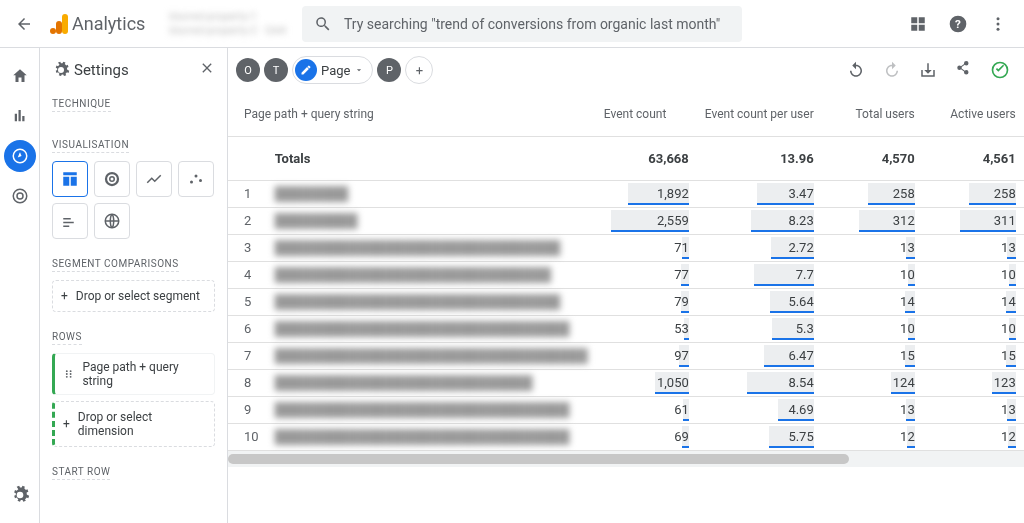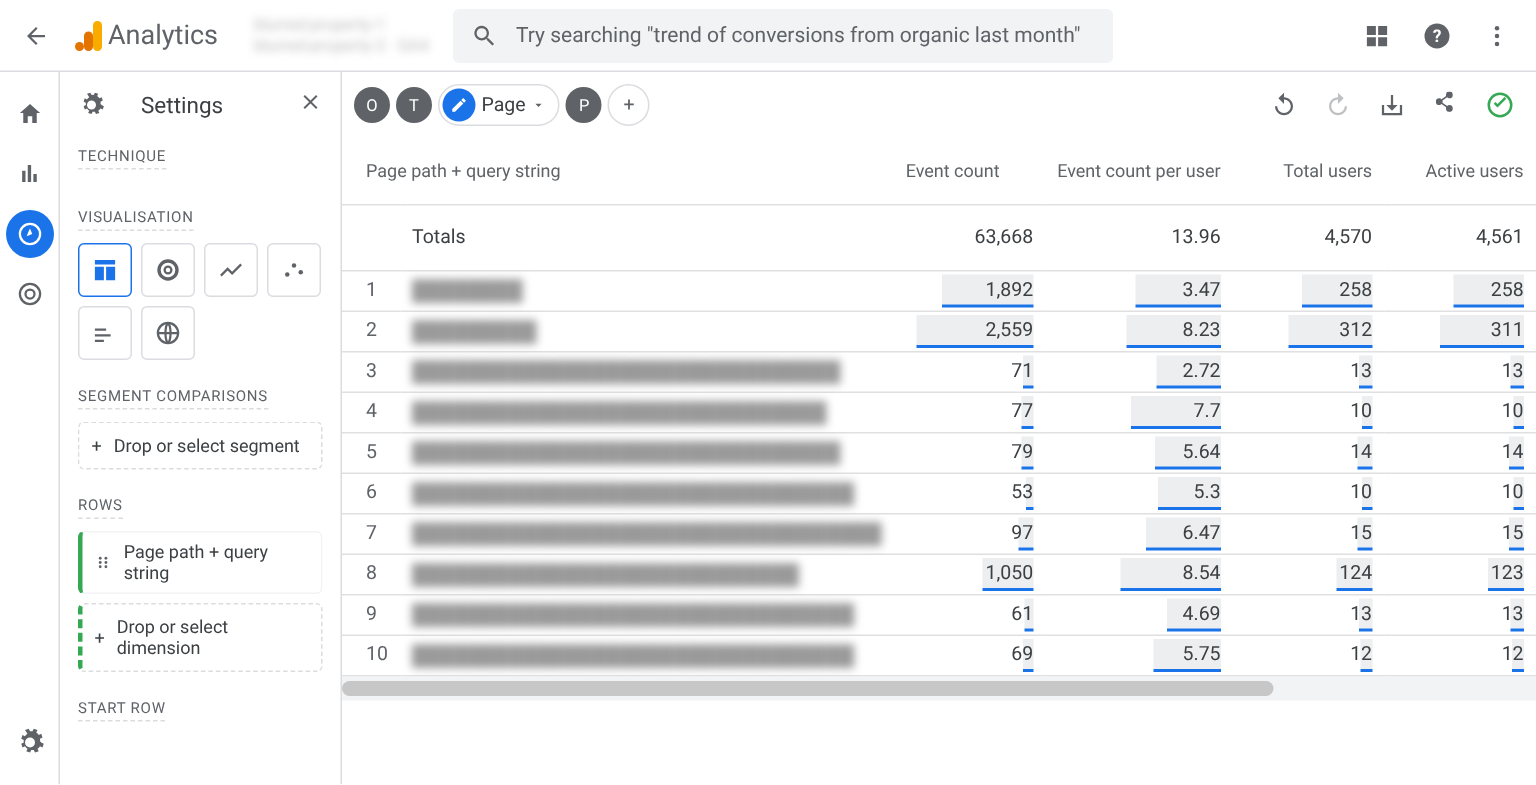--- a/index.html
+++ b/index.html
@@ -13,21 +13,21 @@
 .search svg{margin-right:12px}
 .search-text{color:#5f6368;font-size:14px}
 .top-icons{margin-left:auto;display:flex;align-items:center;gap:4px}
 .top-icons>div{width:36px;height:36px;display:flex;align-items:center;justify-content:center;cursor:pointer;border-radius:50%}
 .main{display:flex;height:calc(100% - 48px)}
 .rail{width:40px;border-right:1px solid #dadce0;display:flex;flex-direction:column;align-items:center;padding-top:12px;gap:8px}
 .rail-item{width:32px;height:32px;display:flex;align-items:center;justify-content:center;border-radius:50%;cursor:pointer}
 .rail-item.active{background:#1a73e8;color:#fff}
 .rail-gear{margin-top:auto;margin-bottom:12px}
 .settings-panel{width:188px;border-right:1px solid #dadce0;display:flex;flex-direction:column;overflow-y:auto}
-.settings-header{display:flex;align-items:center;padding:12px;gap:24px}
+.settings-header{display:flex;align-items:center;padding:12px;gap:4px}
 .settings-header .title{font-size:15px}
 .settings-header .close{margin-left:auto;cursor:pointer}
 .panel-section{padding:4px 12px 12px}
 .section-label{font-size:10px;letter-spacing:0.5px;color:#5f6368;text-transform:uppercase;padding-bottom:2px;border-bottom:1px dashed #dadce0;display:inline-block;margin-bottom:8px}
 .select-box{height:36px;border:none;background:transparent;display:flex;align-items:center;justify-content:space-between;cursor:pointer;border-bottom:1px solid #dadce0;font-size:13px}
 .viz-grid{display:flex;flex-wrap:wrap;gap:6px}
 .viz-btn{width:36px;height:36px;border:1px solid #dadce0;border-radius:4px;display:flex;align-items:center;justify-content:center;cursor:pointer}
 .viz-btn.selected{border-color:#1a73e8;color:#1a73e8}
 .drop-zone{border:1px dashed #dadce0;border-radius:4px;padding:8px;font-size:12px;display:flex;align-items:center;gap:8px;cursor:pointer}
 .row-chip{border-left:3px solid #34a853;padding:6px 8px;display:flex;align-items:center;gap:8px;font-size:12px;background:#fff;border-top:1px solid #f1f3f4;border-right:1px solid #f1f3f4;border-bottom:1px solid #f1f3f4;border-radius:4px;margin-bottom:6px}
@@ -39,21 +39,21 @@
 .chip-page .pen{width:22px;height:22px;background:#1a73e8;border-radius:50%;display:flex;align-items:center;justify-content:center}
 .chip-plus{width:28px;height:28px;display:flex;align-items:center;justify-content:center;cursor:pointer;color:#5f6368;border:1px solid #dadce0;border-radius:50%}
 .toolbar-right{margin-left:auto;display:flex;gap:4px}
 .toolbar-right>div{width:32px;height:32px;display:flex;align-items:center;justify-content:center;cursor:pointer;color:#5f6368}
 .table-wrap{flex:1;overflow:auto}
 table{border-collapse:collapse;width:100%}
 th,td{border-bottom:1px solid #e0e0e0;padding:0 8px;text-align:right;font-weight:400;white-space:nowrap}
 th{height:44px;font-size:12px;color:#5f6368}
 th:first-child,td:first-child{text-align:left;padding-left:16px}
 th:nth-child(2),td:nth-child(2){text-align:left}
-.totals-row td{font-weight:400;height:44px}
+.totals-row td{font-weight:700;height:44px}
 .data-row td{height:26px;font-size:13px}
 .rownum{color:#5f6368;width:24px}
 .cell-bar{position:relative;height:26px;display:flex;align-items:center;justify-content:flex-end;min-width:85px}
 .cell-bar .bar-bg{position:absolute;right:0;top:2px;bottom:4px;background:#eceef0}
 .cell-bar .bar-blue{position:absolute;right:0;bottom:2px;height:2px;background:#1a73e8}
 .cell-bar .val{position:relative;z-index:1}
 .page-blur{filter:blur(3px);color:#999}
 .scroll-track{height:16px;background:#f1f3f4;position:relative}
 .scroll-thumb{position:absolute;height:10px;top:3px;left:0;width:78%;background:#c7c7c7;border-radius:5px}
 </style>

